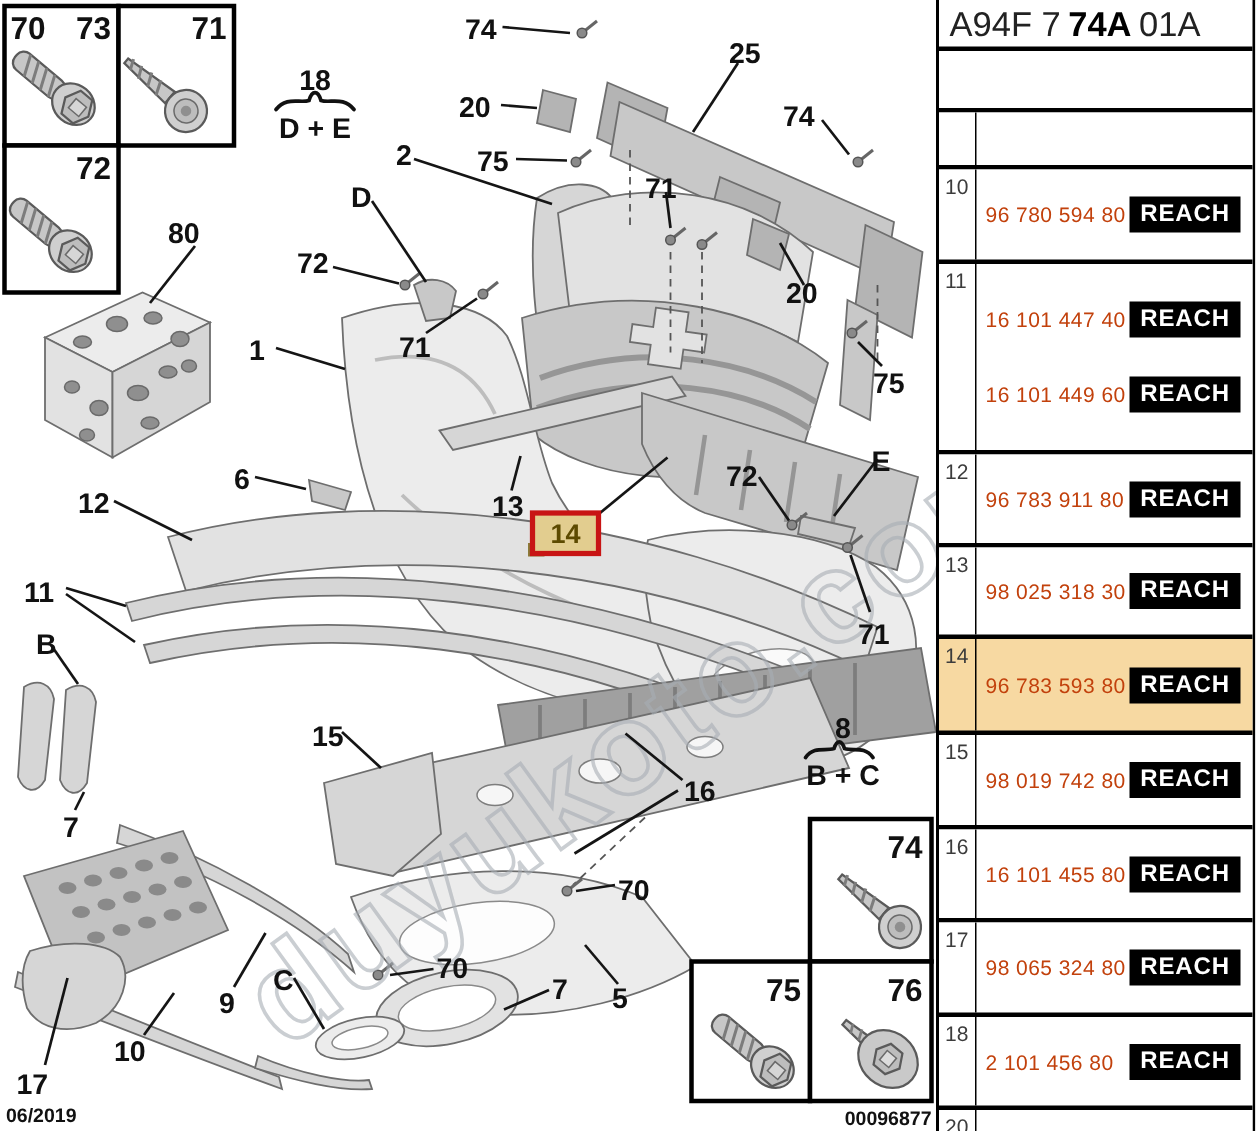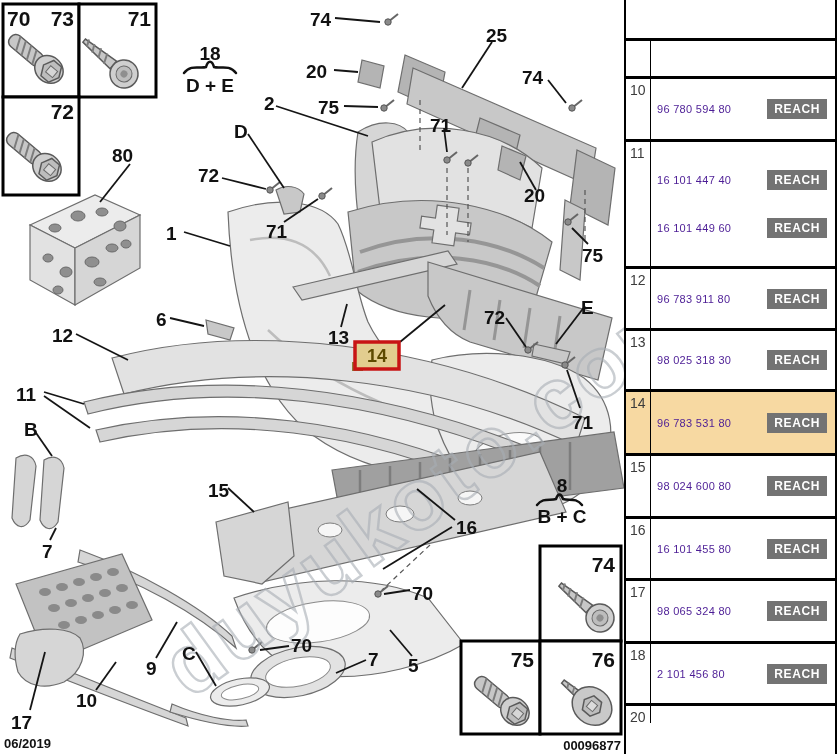--- a/index.html
+++ b/index.html
@@ -27,22 +27,22 @@
   .panel-header b{margin:0 5px;color:#000;}
   .gap{height:38px;}
   .ptable{border-top:3px solid #000;}
   .prow{display:flex;border-bottom:3px solid #000;box-sizing:border-box;background:#fff;}
   .prow.hl{background:#f7d9a2;}
   .idx{width:25px;border-right:1.5px solid #000;font-size:14px;color:#3c3c3c;
        padding:3px 0 0 4px;box-sizing:border-box;flex:none;}
   .cell{flex:1;display:flex;flex-direction:column;justify-content:space-evenly;
         padding:0 8px 0 6px;min-width:0;}
   .pline{display:flex;align-items:center;justify-content:space-between;}
-  .pn{font-size:11px;color:#4c1d95;letter-spacing:.3px;white-space:nowrap;}
-  .reach{background:#737373;color:#fff;font-weight:700;font-size:12px;
+  .pn{font-size:14px;color:#c2410c;letter-spacing:.3px;white-space:nowrap;}
+  .reach{background:#000000;color:#fff;font-weight:700;font-size:16px;
          padding:3px 7px;letter-spacing:.6px;flex:none;cursor:pointer;}
   .r-empty{height:38px;} .r10{height:63px;} .r11{height:127px;} .r12{height:62px;}
   .r13{height:61px;} .r14{height:64px;} .r15{height:63px;} .r16{height:62px;}
   .r17{height:63px;} .r18{height:62px;} .r20{height:17px;border-bottom:none;overflow:hidden;}
 </style>
 </head>
 <body>
 
 <div class="screen">
 
@@ -315,20 +315,25 @@
           <text x="377" y="362" text-anchor="middle" style="font:700 18px 'Liberation Sans',sans-serif" fill="#5d4a00">14</text>
         </g>
       </g>
 
       <text class="lbl-sm" x="4" y="748">06/2019</text>
       <text class="lbl-sm" x="621" y="750" text-anchor="end">00096877</text>
     </svg>
   </div>
 
   <aside class="panel">
+    <div class="panel-header">
+      <span>A94F 7</span>
+        <b>74A</b>
+        <span>01A</span>
+    </div>
     <div class="gap"></div>
     <div class="ptable">
       <div class="prow r-empty">
         <div class="idx"></div>
         <div class="cell"></div>
       </div>
 
       <div class="prow r10">
         <div class="idx">10</div>
         <div class="cell">
@@ -370,31 +375,31 @@
           <span class="pn">98 025 318 30</span>
           <span class="reach">REACH</span>
         </div>
           </div>
       </div>
 
       <div class="prow r14 hl">
         <div class="idx">14</div>
         <div class="cell">
             <div class="pline">
-          <span class="pn">96 783 531 80</span>
+          <span class="pn">96 783 593 80</span>
           <span class="reach">REACH</span>
         </div>
           </div>
       </div>
 
       <div class="prow r15">
         <div class="idx">15</div>
         <div class="cell">
             <div class="pline">
-          <span class="pn">98 024 600 80</span>
+          <span class="pn">98 019 742 80</span>
           <span class="reach">REACH</span>
         </div>
           </div>
       </div>
 
       <div class="prow r16">
         <div class="idx">16</div>
         <div class="cell">
             <div class="pline">
           <span class="pn">16 101 455 80</span>

